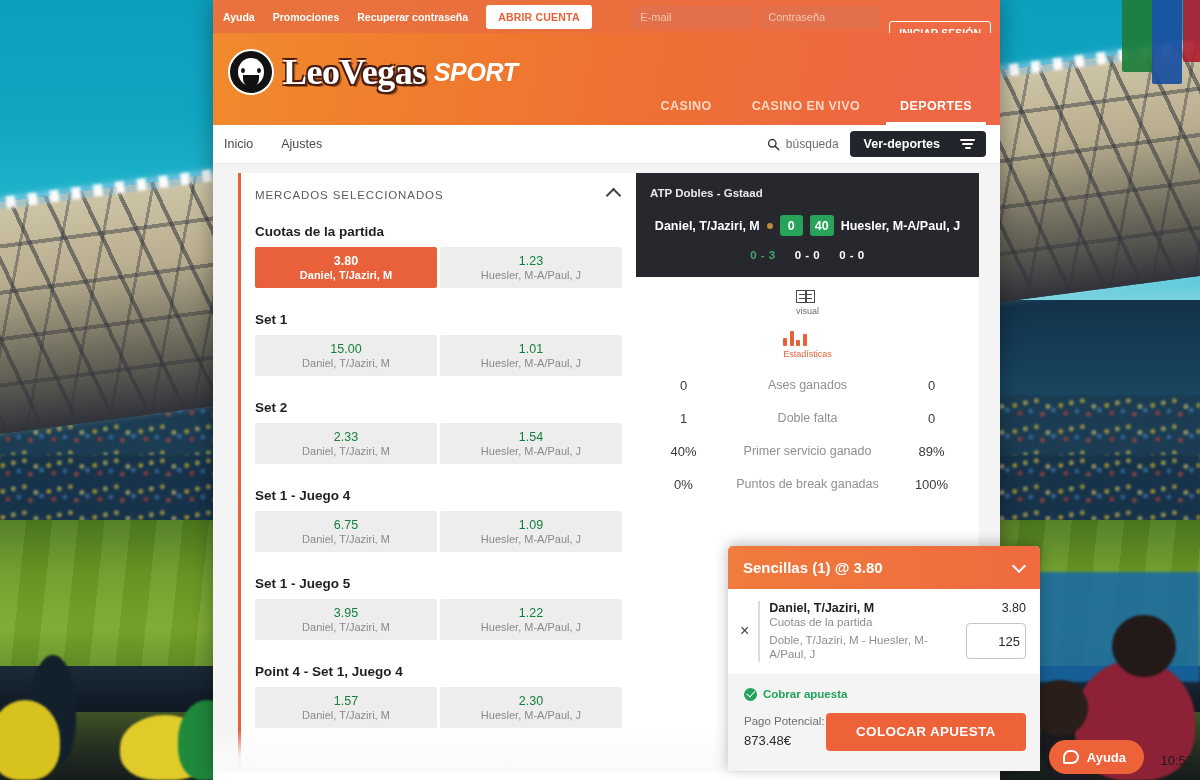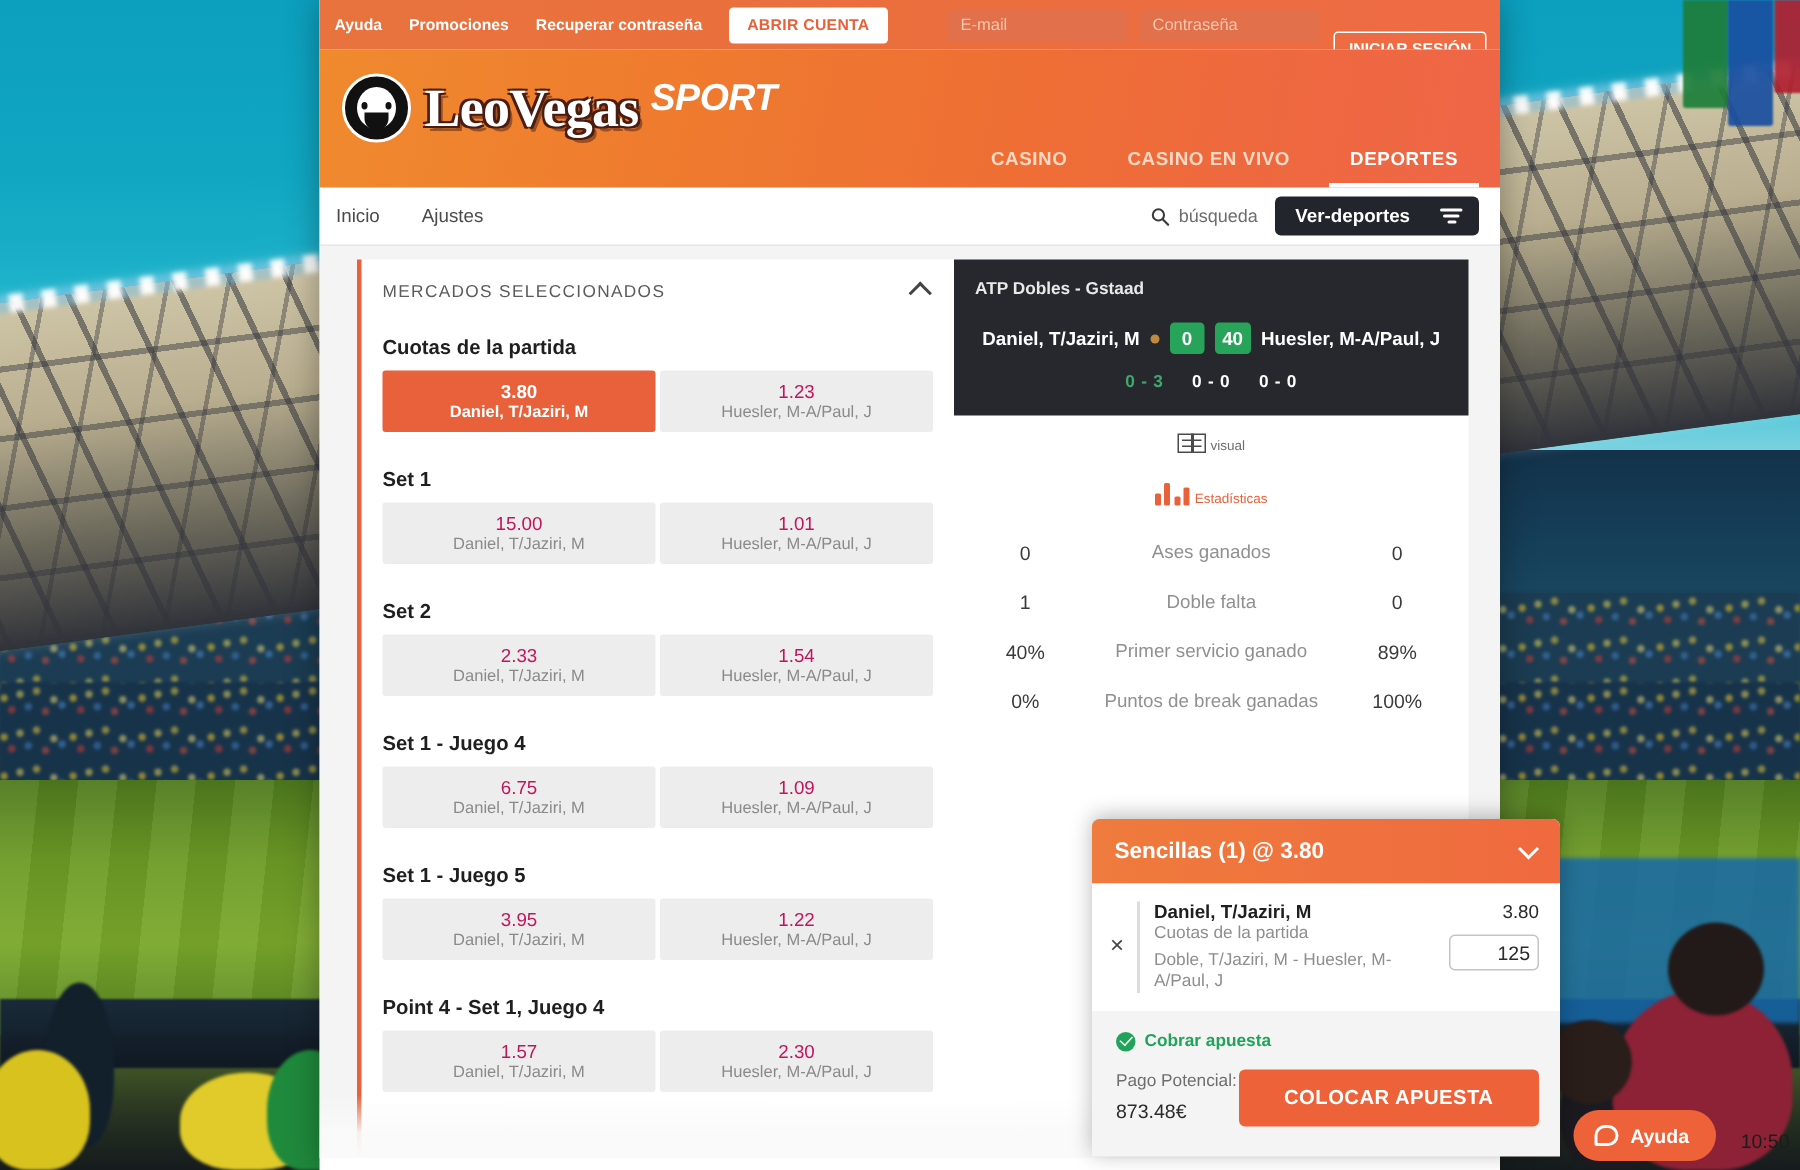--- a/index.html
+++ b/index.html
@@ -141,21 +141,21 @@
   .lion::before {
     content:""; position:absolute; width:26px; height:28px; border-radius:50%;
     background:#fff;
   }
   .lion::after {
     content:""; position:absolute; width:16px; height:12px; border-radius:0 0 9px 9px;
     background:#111; top:24px;
   }
   .lion .eyes { position:absolute; top:17px; width:20px; display:flex; justify-content:space-between; z-index:2; }
   .lion .eyes i { width:4px; height:5px; background:#111; border-radius:50%; display:block; }
-  .wordmark { display:flex; align-items:flex-start; gap:8px; }
+  .wordmark { display:flex; align-items:center; gap:8px; }
   .wm-leo {
     font-family:"Liberation Serif", serif; font-weight:bold; font-style:normal;
     font-size:36px; color:#fff; letter-spacing:-.5px;
     text-shadow: -1.6px -1.6px 0 #4a1d12, 1.6px -1.6px 0 #4a1d12, -1.6px 1.6px 0 #4a1d12, 1.6px 1.6px 0 #4a1d12, 3px 3px 0 rgba(74,29,18,.5);
   }
   .wm-sport {
     font-family:"Liberation Sans", sans-serif; font-style:italic; font-weight:bold;
     font-size:25px; color:#fff; letter-spacing:-.3px;
   }
   .top-nav {
@@ -201,21 +201,21 @@
   .markets-head-title { font-size:11.5px; color:#5b5b5b; letter-spacing:.9px; }
   .chev { width:11px; height:11px; border-left:2px solid #444; border-top:2px solid #444; transform:rotate(45deg); }
 
   .mkt-title { font-size:13.5px; font-weight:bold; color:#1f1f1f; padding:10px 0 8px 14px; }
   .mkt-row { display:flex; gap:3px; padding:0 14px 0 14px; }
   .odd {
     flex:1; background:#ededed; border-radius:2px; height:41px;
     display:flex; flex-direction:column; align-items:center; justify-content:center;
     cursor:pointer; gap:1px;
   }
-  .odd .v { font-size:12.5px; color:#be185d; }
+  .odd .v { font-size:12.5px; color:#15803d; }
   .odd .n { font-size:11px; color:#8a8a8a; }
   .odd.sel { background:#e8613a; }
   .odd.sel .v { color:#fff; font-weight:bold; }
   .odd.sel .n { color:#fff; font-weight:bold; }
   .mkt-block { margin-bottom:14px; }
 
   .fade-bottom {
     position:absolute; left:0; right:0; bottom:0; height:46px; z-index:9;
     background: linear-gradient(180deg, rgba(255,255,255,0) 0%, rgba(255,255,255,.85) 55%, #fff 100%);
     pointer-events:none;
@@ -231,21 +231,21 @@
   .sb-pts {
     background:#28a35a; color:#fff; font-weight:bold; font-size:12.5px;
     border-radius:3px; min-width:23px; height:21px;
     display:flex; align-items:center; justify-content:center; padding:0 5px;
   }
   .sb-sets { display:flex; justify-content:center; gap:19px; margin-top:13px; }
   .sb-set { font-size:11.5px; font-weight:bold; color:#fff; letter-spacing:.5px; }
   .sb-set.green { color:#3fa96b; }
 
   .tabs-icons { padding:12px 0 2px; text-align:center; }
-  .ticon { display:inline-flex; flex-direction:row; align-items:flex-end; gap:3px; cursor:pointer; }
+  .ticon { display:inline-flex; flex-direction:column; align-items:flex-start; gap:3px; cursor:pointer; }
   .ticon .lbl { font-size:9px; color:#6e6e6e; }
   .ticon.active .lbl { color:#e8613a; }
   .court-ico { width:19px; height:13px; border:1.4px solid #4a4a4a; position:relative; }
   .court-ico::before { content:""; position:absolute; left:50%; top:-1px; bottom:-1px; width:1.4px; background:#4a4a4a; }
   .court-ico::after { content:""; position:absolute; left:2px; right:2px; top:3px; bottom:3px; border:1.2px solid #4a4a4a; border-left:none; border-right:none; }
   .bars-ico { display:flex; align-items:flex-end; gap:2.5px; height:16px; }
   .bars-ico i { display:block; width:4px; background:#e8613a; border-radius:1px; }
   .bars-ico i:nth-child(1){ height:8px; }
   .bars-ico i:nth-child(2){ height:15px; }
   .bars-ico i:nth-child(3){ height:6px; }
@@ -272,21 +272,21 @@
   .bs-body { background:#fff; display:flex; align-items:flex-start; padding:12px 14px 12px 12px; gap:9px; }
   .bs-x { font-size:16px; color:#444; cursor:pointer; line-height:1; padding-top:22px; }
   .bs-divider { width:2px; align-self:stretch; background:#dcdcdc; }
   .bs-sel { flex:1; min-width:0; }
   .bs-sel-name { font-size:12.5px; font-weight:bold; color:#1f1f1f; }
   .bs-sel-mkt { font-size:11.5px; color:#8e8e8e; margin-top:1px; }
   .bs-sel-event { font-size:11.5px; color:#8e8e8e; margin-top:5px; line-height:1.25; }
   .bs-right { width:62px; flex:none; text-align:right; }
   .bs-odds { font-size:12.5px; color:#2b2b2b; }
   .bs-stake {
-    margin-top:8px; width:60px; height:24px; border:1px solid #c4c4c4; border-radius:4px;
+    margin-top:8px; width:60px; height:36px; border:1px solid #c4c4c4; border-radius:4px;
     text-align:right; padding:0 5px; font-size:13px; color:#2b2b2b;
     font-family:"Liberation Sans", sans-serif; background:#fff;
   }
   .bs-cashout { display:flex; align-items:center; gap:6px; padding:14px 0 0 16px; }
   .check-ico {
     width:13px; height:13px; border-radius:50%; background:#22a35c;
     display:flex; align-items:center; justify-content:center; flex:none;
   }
   .check-ico::after { content:""; width:4px; height:7px; border:solid #fff; border-width:0 1.6px 1.6px 0; transform:rotate(42deg) translate(-0.5px,-1px); }
   .bs-cashout span { font-size:11.5px; color:#22a35c; font-weight:bold; }

